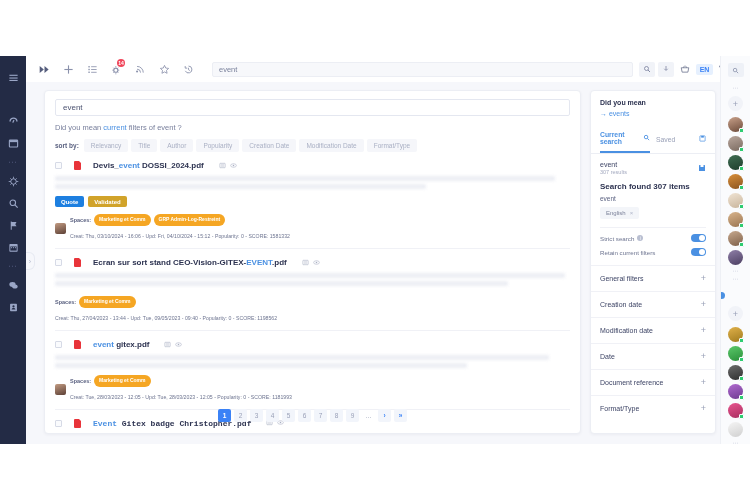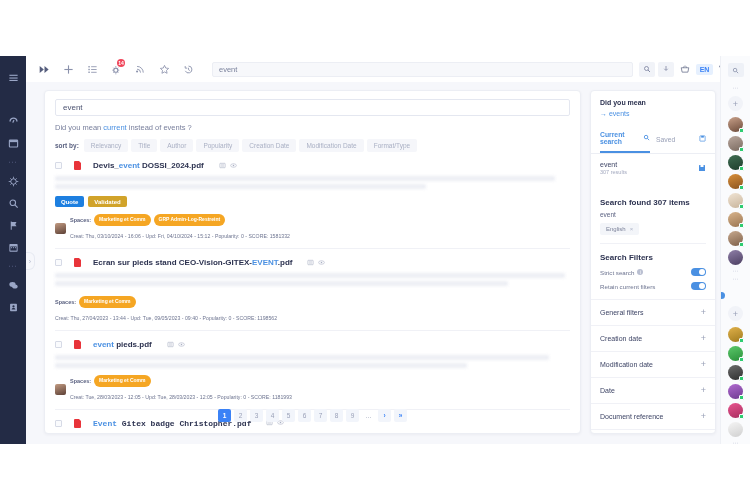--- a/index.html
+++ b/index.html
@@ -177,21 +177,21 @@
     flex: 1; font-size: 6.8px; padding: 6px 0; color: #9aa1b8;
     display: flex; align-items: center; justify-content: space-between;
   }
   .fp-tab.active { color: #4a90e2; border-bottom: 2px solid #4a90e2; font-weight: bold; }
   .fp-tab svg { width: 7px; height: 7px; }
   .fp-current { padding: 7px 9px 0 9px; position: relative; }
   .fp-q { font-size: 7px; color: #3d4465; }
   .fp-qsub { font-size: 5.5px; color: #a3a9bf; margin-top: 1px; }
   .fp-save-ico { position: absolute; right: 9px; top: 8px; }
   .fp-save-ico svg { width: 8px; height: 8px; fill: #4a90e2; }
-  .fp-found { font-size: 8px; font-weight: bold; color: #2c3250; margin-top: 23px; }
+  .fp-found { font-size: 8px; font-weight: bold; color: #2c3250; margin-top: 7px; }
   .fp-term { font-size: 6.5px; color: #5a6180; margin-top: 4px; }
   .chip {
     display: inline-flex; align-items: center; gap: 4px;
     background: #f3f5f9; border-radius: 2px; padding: 3px 6px;
     font-size: 6px; color: #7b8199; margin-top: 5px;
   }
   .chip .x { color: #aeb4c8; font-size: 6px; }
 
   .fp-divider { height: 1px; background: #f0f1f6; margin: 8px 0 0 0; }
 
@@ -405,21 +405,21 @@
 
   <div class="page-bg"></div>
   <div class="collapse-handle">›</div>
 
   <div class="results-card">
     <div class="rc-head">
       <div class="rc-search">
         <span>event</span>
       </div>
       <div class="didyoumean">
-        <span>Did you mean </span><a href="#">current</a><span> instead of events ?</span>
+        <span>Did you mean </span><a href="#">current</a><span> filters of event ?</span>
       </div>
       <div class="sortrow">
         <span class="sortlbl">sort by:</span>
         <span class="sortchip">Relevancy</span>
         <span class="sortchip">Title</span>
         <span class="sortchip">Author</span>
         <span class="sortchip">Popularity</span>
         <span class="sortchip">Creation Date</span>
         <span class="sortchip">Modification Date</span>
         <span class="sortchip">Format/Type</span>
@@ -462,21 +462,21 @@
             </span>
             <span class="meta-l2">Creat: Thu, 03/10/2024 - 16:06 - Upd: Fri, 04/10/2024 - 15:12 - Popularity: 0 - SCORE: 1581332</span>
           </span>
         </div>
       </div>
 
       <div class="res-item">
         <div class="res-title-row">
           <span class="res-check"></span>
           <span class="pdf-ico"></span>
-          <span class="res-title"><span>Ecran sur pieds stand CEO-Vision-GITEX-</span><span class="hl">EVENT</span><span>.pdf</span></span>
+          <span class="res-title"><span>Ecran sur sort stand CEO-Vision-GITEX-</span><span class="hl">EVENT</span><span>.pdf</span></span>
           <span class="res-acts">
             <span><svg viewBox="0 0 16 16">
                   <rect x="2" y="3" width="12" height="10" rx="1" fill="none" stroke="#a8aec2" stroke-width="1.4"></rect>
                   <path d="M4.5 6.5h7M4.5 9.5h7" stroke="#a8aec2" stroke-width="1.2"></path>
                 </svg></span>
             <span><svg viewBox="0 0 16 16">
                   <ellipse cx="8" cy="8" rx="6.5" ry="4" fill="none" stroke="#a8aec2" stroke-width="1.3"></ellipse>
                   <circle cx="8" cy="8" r="1.8" fill="#a8aec2"></circle>
                 </svg></span>
           </span>
@@ -493,21 +493,21 @@
             </span>
             <span class="meta-l2">Creat: Thu, 27/04/2023 - 13:44 - Upd: Tue, 09/05/2023 - 09:40 - Popularity: 0 - SCORE: 1198562</span>
           </span>
         </div>
       </div>
 
       <div class="res-item">
         <div class="res-title-row">
           <span class="res-check"></span>
           <span class="pdf-ico"></span>
-          <span class="res-title"><span></span><span class="hl">event</span><span> pieds.pdf</span></span>
+          <span class="res-title"><span></span><span class="hl">event</span><span> gitex.pdf</span></span>
           <span class="res-acts">
             <span><svg viewBox="0 0 16 16">
                   <rect x="2" y="3" width="12" height="10" rx="1" fill="none" stroke="#a8aec2" stroke-width="1.4"></rect>
                   <path d="M4.5 6.5h7M4.5 9.5h7" stroke="#a8aec2" stroke-width="1.2"></path>
                 </svg></span>
             <span><svg viewBox="0 0 16 16">
                   <ellipse cx="8" cy="8" rx="6.5" ry="4" fill="none" stroke="#a8aec2" stroke-width="1.3"></ellipse>
                   <circle cx="8" cy="8" r="1.8" fill="#a8aec2"></circle>
                 </svg></span>
           </span>
@@ -597,21 +597,20 @@
           </svg></span>
       <div class="fp-found">Search found 307 items</div>
       <div class="fp-term">event</div>
       <span class="chip">
         <span>English</span>
         <span class="x">×</span>
       </span>
       <div class="fp-divider"></div>
     </div>
 
-    <div class="fp-filters-title">Search Filters</div>
 
     <div class="toggle-row">
       <span class="toggle-lbl">
         <span>Strict search</span>
         <span class="info-i">i</span>
       </span>
       <span class="toggle"></span>
     </div>
 
     <div class="toggle-row">

